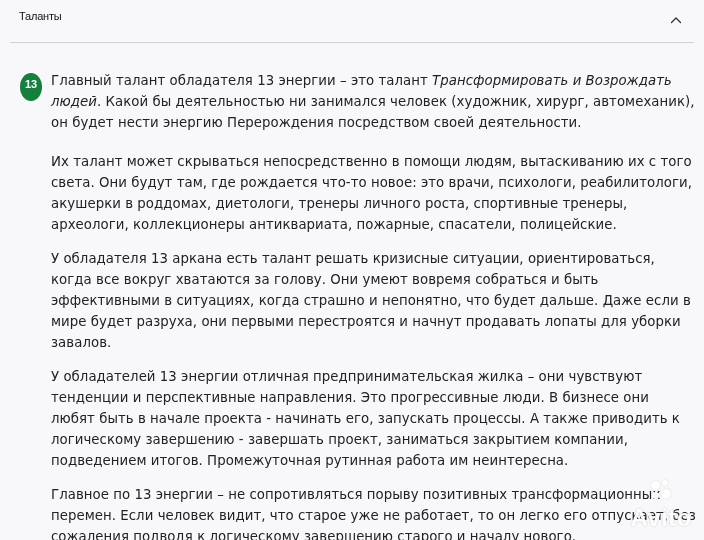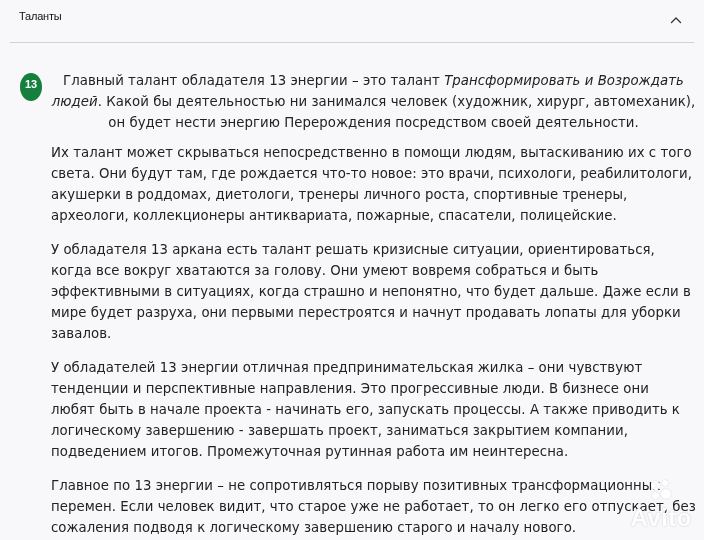--- a/index.html
+++ b/index.html
@@ -64,21 +64,21 @@
       top: 70px;
       width: 645px;
     }
     .content p {
       margin: 0 0 13px 0;
       font-size: 13.3px;
       line-height: 21px;
       letter-spacing: 0.05px;
       color: #222;
     }
-    .content p:nth-child(1) { margin-bottom: 9px; text-align: center; }
+    .content p:nth-child(1) { margin-bottom: 18px; }
     .content em { font-style: italic; }
 
     .watermark {
       position: absolute;
       right: 12px;
       bottom: 8px;
       display: flex;
       align-items: center;
       gap: 3px;
       opacity: 0.95;

